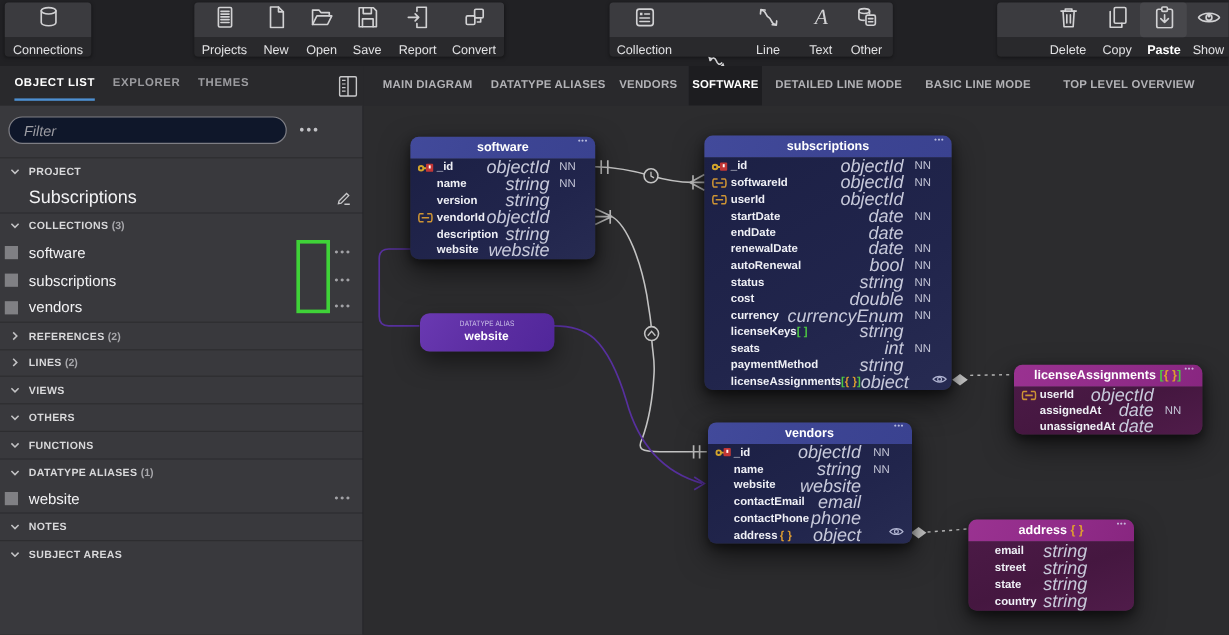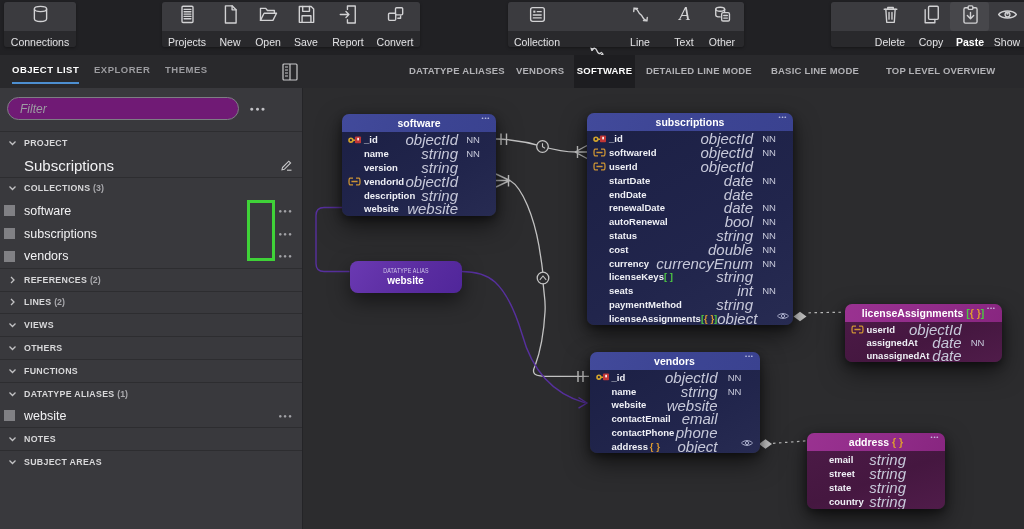--- a/index.html
+++ b/index.html
@@ -186,39 +186,40 @@
       <div class="titem" style="left:979px;width:56px;">
         <svg width="22" height="22" viewBox="2 2 18 18" fill="none" stroke="#d2d2d4" stroke-width="1.3" stroke-linecap="round" stroke-linejoin="round">
           <path d="M2.6,11 C6,6.6 16,6.6 19.4,11 C16,15.4 6,15.4 2.6,11 z"></path>
           <circle cx="11" cy="11" r="2.3"></circle>
           <circle cx="11" cy="10" r="0.5"></circle>
         </svg>
         <div class="tlabel">Show</div>
       </div>
     </div>
 <div id="tabrow">
+      <div class="dtab" style="left:319px;">MAIN DIAGRAM</div>
       <div class="dtab" style="left:409px;">DATATYPE ALIASES</div>
       <div class="dtab" style="left:516px;">VENDORS</div>
       <div class="dtab" style="left:646px;">DETAILED LINE MODE</div>
       <div class="dtab" style="left:771px;">BASIC LINE MODE</div>
       <div class="dtab" style="left:886px;">TOP LEVEL OVERVIEW</div>
       <div class="dtab on" style="left:574px;width:61px;">SOFTWARE</div>
     </div>
 <div id="sidetabs">
       <div class="stab on" style="left:12px;">OBJECT LIST</div>
       <div class="stab" style="left:94px;">EXPLORER</div>
       <div class="stab" style="left:165px;">THEMES</div>
       <svg style="position:absolute;left:282px;top:8px;" width="16" height="18" viewBox="0 0 16 18" fill="none" stroke="#c8c8ca" stroke-width="1.2">
         <rect x="1" y="1" width="14" height="16" rx="1"></rect>
         <path d="M8,1 V17"></path>
         <path d="M3,4 h3 M3,7 h3 M3,10 h3 M3,13 h3" stroke-width="1"></path>
       </svg>
     </div>
 <div id="sidebar">
-      <div style="position:absolute;left:7px;top:9px;width:232px;height:23px;border:1px solid #7e7e84;border-radius:12px;background:#701a75;">
+      <div style="position:absolute;left:7px;top:9px;width:232px;height:23px;border:1px solid #7e7e84;border-radius:12px;background:#0f172a;">
         <span style="position:absolute;left:12px;top:4px;font-style:italic;font-size:12px;color:#9d9da3;">Filter</span>
       </div>
       <div style="position:absolute;left:246px;top:9px;width:24px;height:23px;text-align:center;line-height:23px;color:#c2c2c6;font-size:7px;letter-spacing:1.5px;">●●●</div>
       <div style="position:absolute;left:0;top:43px;width:303px;">
         <div class="srow sec">
           <svg class="chev" width="9" height="9" viewBox="0 0 9 9" fill="none" stroke="#c2c2c4" stroke-width="1.3">
             <path d="M1.5,3 L4.5,6 L7.5,3"></path>
           </svg>
           <div class="slab">PROJECT</div>
         </div>

